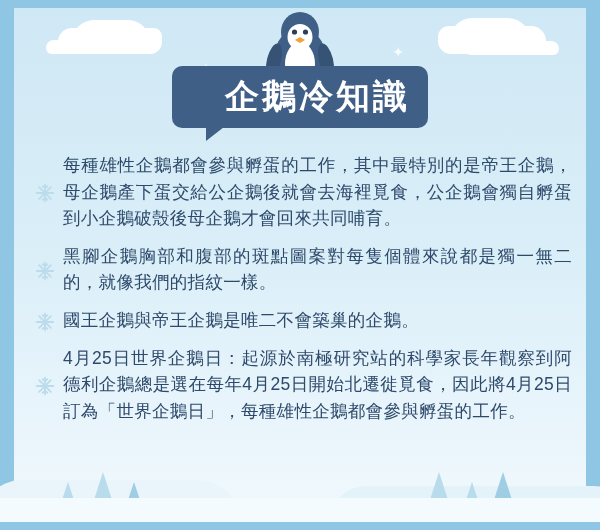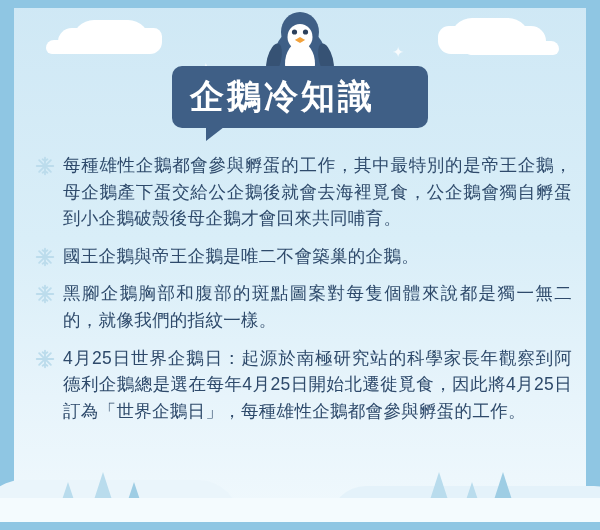--- a/index.html
+++ b/index.html
@@ -100,21 +100,21 @@
     top: 66px;
     left: 50%;
     transform: translateX(-50%);
     width: 256px;
   }
   .title-banner {
     position: relative;
     background: #3f5f86;
     border-radius: 10px;
     padding: 13px 18px 15px;
-    text-align: left;
+    text-align: right;
   }
   .title-banner:after {
     content: "";
     position: absolute;
     left: 34px;
     bottom: -13px;
     width: 0;
     height: 0;
     border-left: 0 solid transparent;
     border-right: 18px solid transparent;
@@ -131,21 +131,21 @@
 
   
   .content {
     position: absolute;
     top: 152px;
     left: 34px;
     right: 28px;
   }
   .fact {
     display: flex;
-    align-items: flex-start;
+    align-items: center;
     margin-bottom: 11px;
   }
   .bullet {
     flex: 0 0 auto;
     width: 22px;
     height: 22px;
     margin-top: 3px;
     margin-right: 7px;
     color: #bcdcec;
   }
@@ -279,39 +279,39 @@
             <line x1="3" y1="12" x2="21" y2="12"></line>
             <line x1="5.6" y1="5.6" x2="18.4" y2="18.4"></line>
             <line x1="18.4" y1="5.6" x2="5.6" y2="18.4"></line>
             <line x1="12" y1="6.5" x2="9.4" y2="4.6"></line>
             <line x1="12" y1="6.5" x2="14.6" y2="4.6"></line>
             <line x1="12" y1="17.5" x2="9.4" y2="19.4"></line>
             <line x1="12" y1="17.5" x2="14.6" y2="19.4"></line>
           </g>
         </svg>
       </span>
-      <span class="fact-text">國王企鵝與帝王企鵝是唯二不會築巢的企鵝。</span>
+      <span class="fact-text">黑腳企鵝胸部和腹部的斑點圖案對每隻個體來說都是獨一無二的，就像我們的指紋一樣。</span>
     </div>
 
     <div class="fact">
       <span class="bullet">
         <svg viewBox="0 0 24 24" width="22" height="22" aria-hidden="true">
           <g stroke="#bcdcec" stroke-width="2" stroke-linecap="round">
             <line x1="12" y1="3" x2="12" y2="21"></line>
             <line x1="3" y1="12" x2="21" y2="12"></line>
             <line x1="5.6" y1="5.6" x2="18.4" y2="18.4"></line>
             <line x1="18.4" y1="5.6" x2="5.6" y2="18.4"></line>
             <line x1="12" y1="6.5" x2="9.4" y2="4.6"></line>
             <line x1="12" y1="6.5" x2="14.6" y2="4.6"></line>
             <line x1="12" y1="17.5" x2="9.4" y2="19.4"></line>
             <line x1="12" y1="17.5" x2="14.6" y2="19.4"></line>
           </g>
         </svg>
       </span>
-      <span class="fact-text">黑腳企鵝胸部和腹部的斑點圖案對每隻個體來說都是獨一無二的，就像我們的指紋一樣。</span>
+      <span class="fact-text">國王企鵝與帝王企鵝是唯二不會築巢的企鵝。</span>
     </div>
 
     <div class="fact">
       <span class="bullet">
         <svg viewBox="0 0 24 24" width="22" height="22" aria-hidden="true">
           <g stroke="#bcdcec" stroke-width="2" stroke-linecap="round">
             <line x1="12" y1="3" x2="12" y2="21"></line>
             <line x1="3" y1="12" x2="21" y2="12"></line>
             <line x1="5.6" y1="5.6" x2="18.4" y2="18.4"></line>
             <line x1="18.4" y1="5.6" x2="5.6" y2="18.4"></line>

